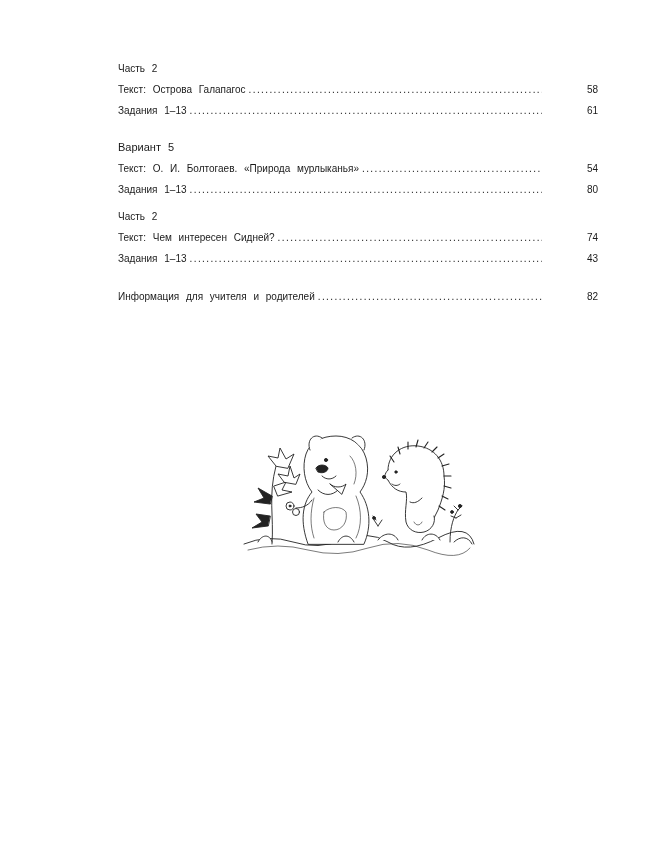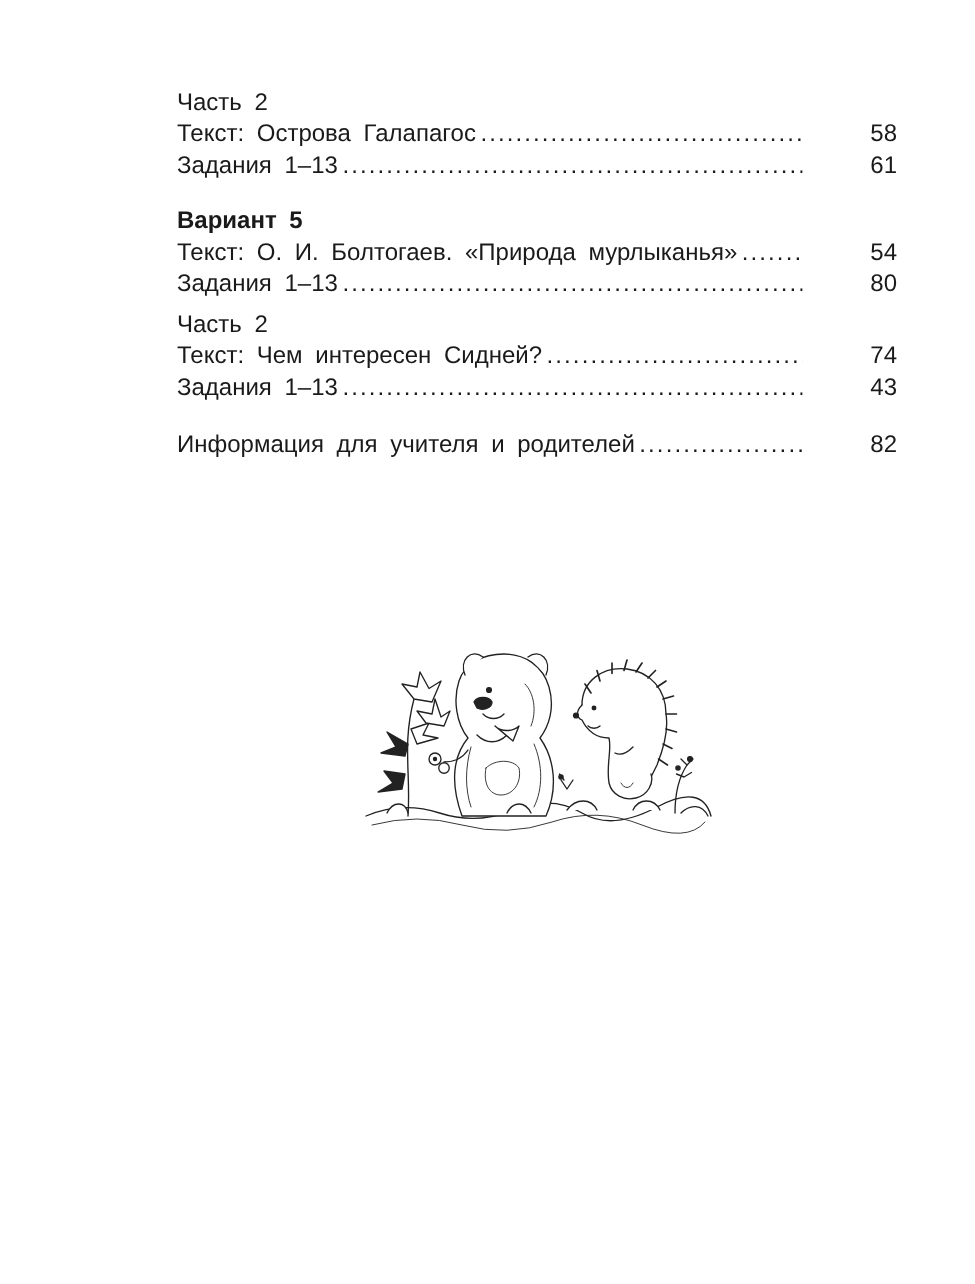--- a/index.html
+++ b/index.html
@@ -20,29 +20,29 @@
       left: 118px;
       width: 480px;
       top: 58px;
     }
     .section-gap-lg { height: 16px; }
     .section-gap-sm { height: 6px; }
     .section-gap-xl { height: 17px; }
     .line {
       height: 21px;
       line-height: 21px;
-      font-size: 16px;
+      font-size: 10px;
       white-space: nowrap;
       word-spacing: 4px;
       display: flex;
       align-items: baseline;
     }
     .heading {
-      font-weight: bold;
-      font-size: 16px;
+      font-weight: normal;
+      font-size: 11px;
     }
     .entry-title {
       flex: 0 0 auto;
       padding-right: 3px;
       text-align: right;
     }
     .leader {
       flex: 1 1 auto;
       overflow: hidden;
       white-space: nowrap;

